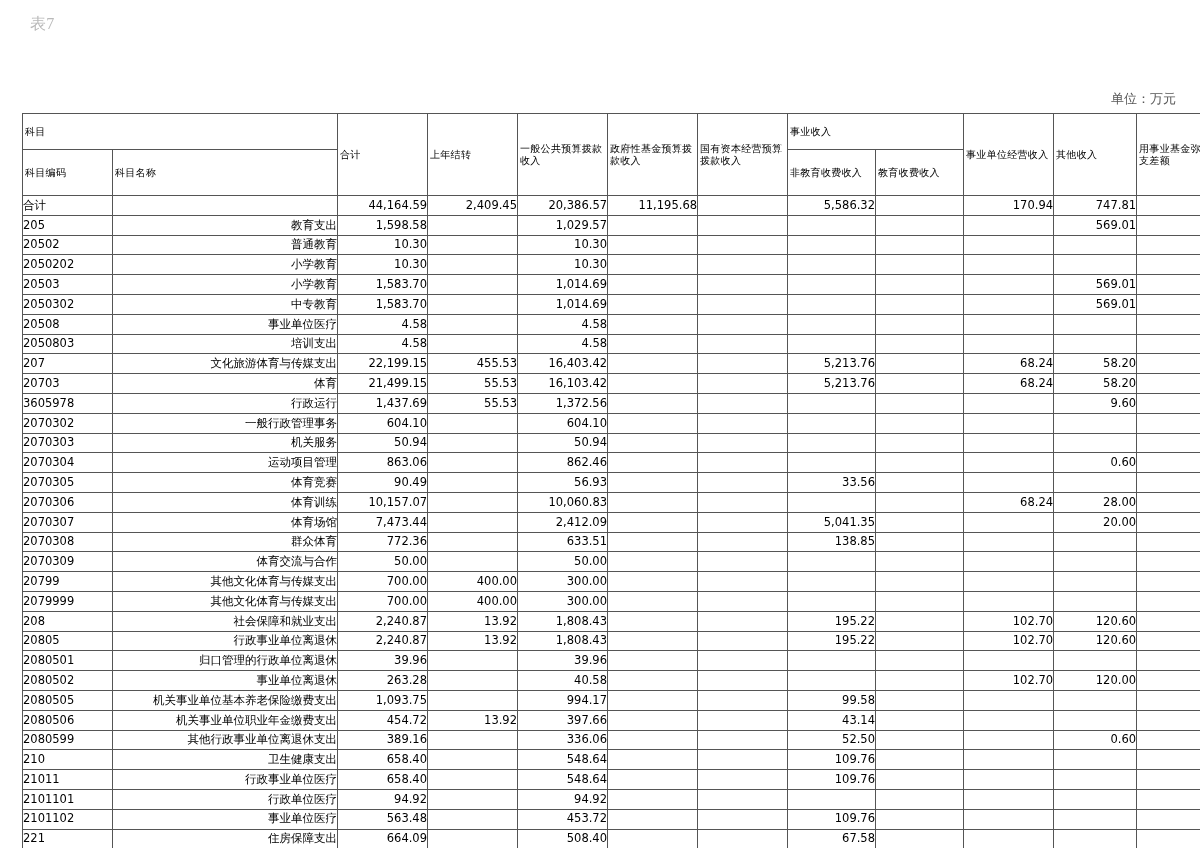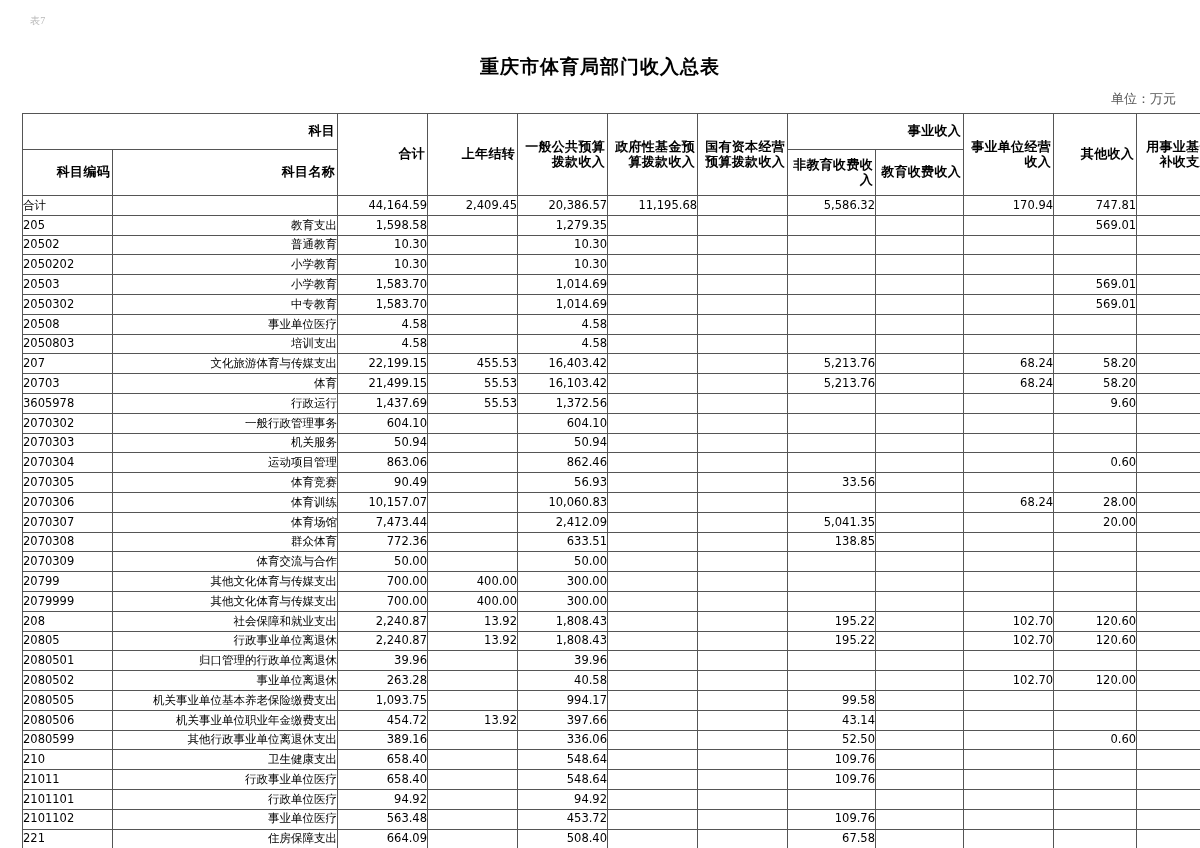--- a/index.html
+++ b/index.html
@@ -18,21 +18,21 @@
   .page {
     position: relative;
     width: 1200px;
     height: 848px;
     box-sizing: border-box;
   }
   .sheet-label {
     position: absolute;
     left: 30px;
     top: 14px;
-    font-size: 10px;
+    font-size: 16px;
     color: #b9b9b9;
     font-family: Liberation Serif, serif;
     letter-spacing: 0.2px;
   }
   .doc-title {
     position: absolute;
     left: 0;
     right: 0;
     top: 54px;
     text-align: center;
@@ -63,23 +63,23 @@
   }
   table.budget th,
   table.budget td {
     border: 1px solid #555555;
     padding: 0;
     margin: 0;
     vertical-align: middle;
     line-height: 1.15;
   }
   table.budget thead th {
-    font-weight: bold;
-    text-align: right;
-    font-size: 13px;
+    font-weight: normal;
+    text-align: left;
+    font-size: 10px;
     font-family: "DejaVu Sans", "Liberation Sans", sans-serif;
     letter-spacing: 0.3px;
     padding: 3px 2px;
   }
   thead tr.hrow1 th { height: 29px; }
   thead tr.hrow2 th { height: 39px; margin-left: 44px; }
 
   table.budget tbody td {
     height: 18.8px;
     font-size: 11.5px;
@@ -124,21 +124,20 @@
   col.c-other { width: 83px; }
   col.c-diff  { width: 92px; }
 </style>
 </head>
 <body>
 
 <div class="page">
 
   <div class="sheet-label">表7</div>
 
-  <div class="doc-title">重庆市体育局部门收入总表</div>
 
   <div class="unit-label">单位：万元</div>
 
   <div class="table-wrap">
     <table class="budget">
       <colgroup>
         <col class="c-code">
           <col class="c-name">
           <col class="c-total">
           <col class="c-carry">
@@ -184,21 +183,21 @@
             <td class="num"></td>
             <td class="num">170.94</td>
             <td class="num">747.81</td>
             <td class="num"></td>
           </tr>
           <tr>
             <td class="code lvl0">205</td>
             <td class="name nlvl0">教育支出</td>
             <td class="num">1,598.58</td>
             <td class="num"></td>
-            <td class="num">1,279.35</td>
+            <td class="num">1,029.57</td>
             <td class="num"></td>
             <td class="num"></td>
             <td class="num"></td>
             <td class="num"></td>
             <td class="num"></td>
             <td class="num">569.01</td>
             <td class="num"></td>
           </tr>
           <tr>
             <td class="code lvl1">20502</td>

